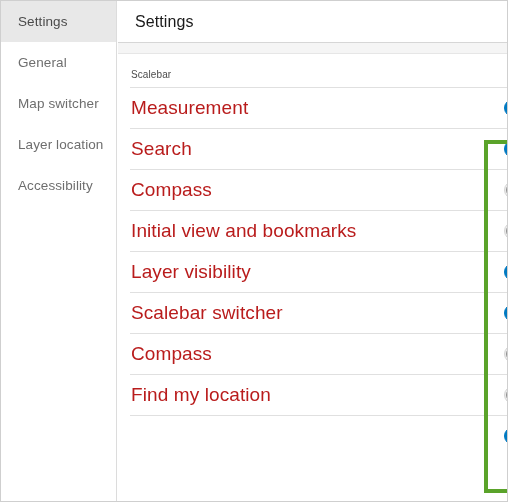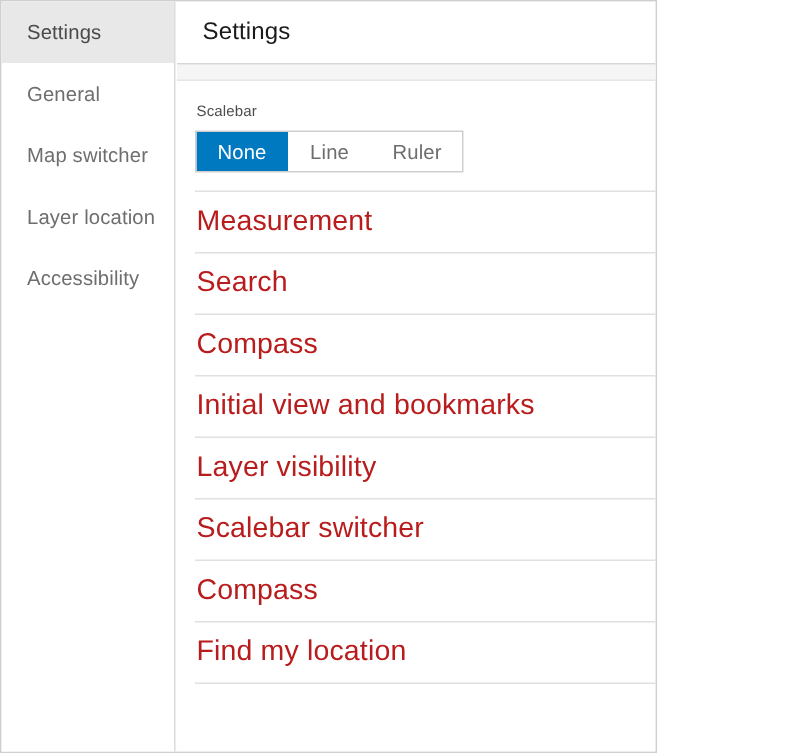--- a/index.html
+++ b/index.html
@@ -10,21 +10,21 @@
     width: 529px;
     height: 502px;
     overflow: hidden;
     background: #ffffff;
     font-family: "Liberation Sans", sans-serif;
     -webkit-font-smoothing: antialiased;
   }
 
   #app {
     position: relative;
-    width: 438px;
+    width: 508px;
     height: 502px;
     background: #ffffff;
     box-sizing: border-box;
     border: 1px solid #cfcfcf;
     overflow: hidden;
   }
 
   
   #sidebar {
     position: absolute;
@@ -224,25 +224,20 @@
     <div id="panel-header">
       <span class="title">Settings</span>
     </div>
 
     <div id="header-strip"></div>
 
     <div id="content">
 
       <div class="section-label">Scalebar</div>
 
-      <div class="segmented">
-        <div class="seg-btn selected">None</div>
-        <div class="seg-btn">Line</div>
-        <div class="seg-btn">Ruler</div>
-      </div>
 
       <div class="rows">
 
         <div class="toggle-row">
           <span class="row-label">Measurement</span>
           <div class="switch on">
             <div class="knob"></div>
           </div>
         </div>
 

